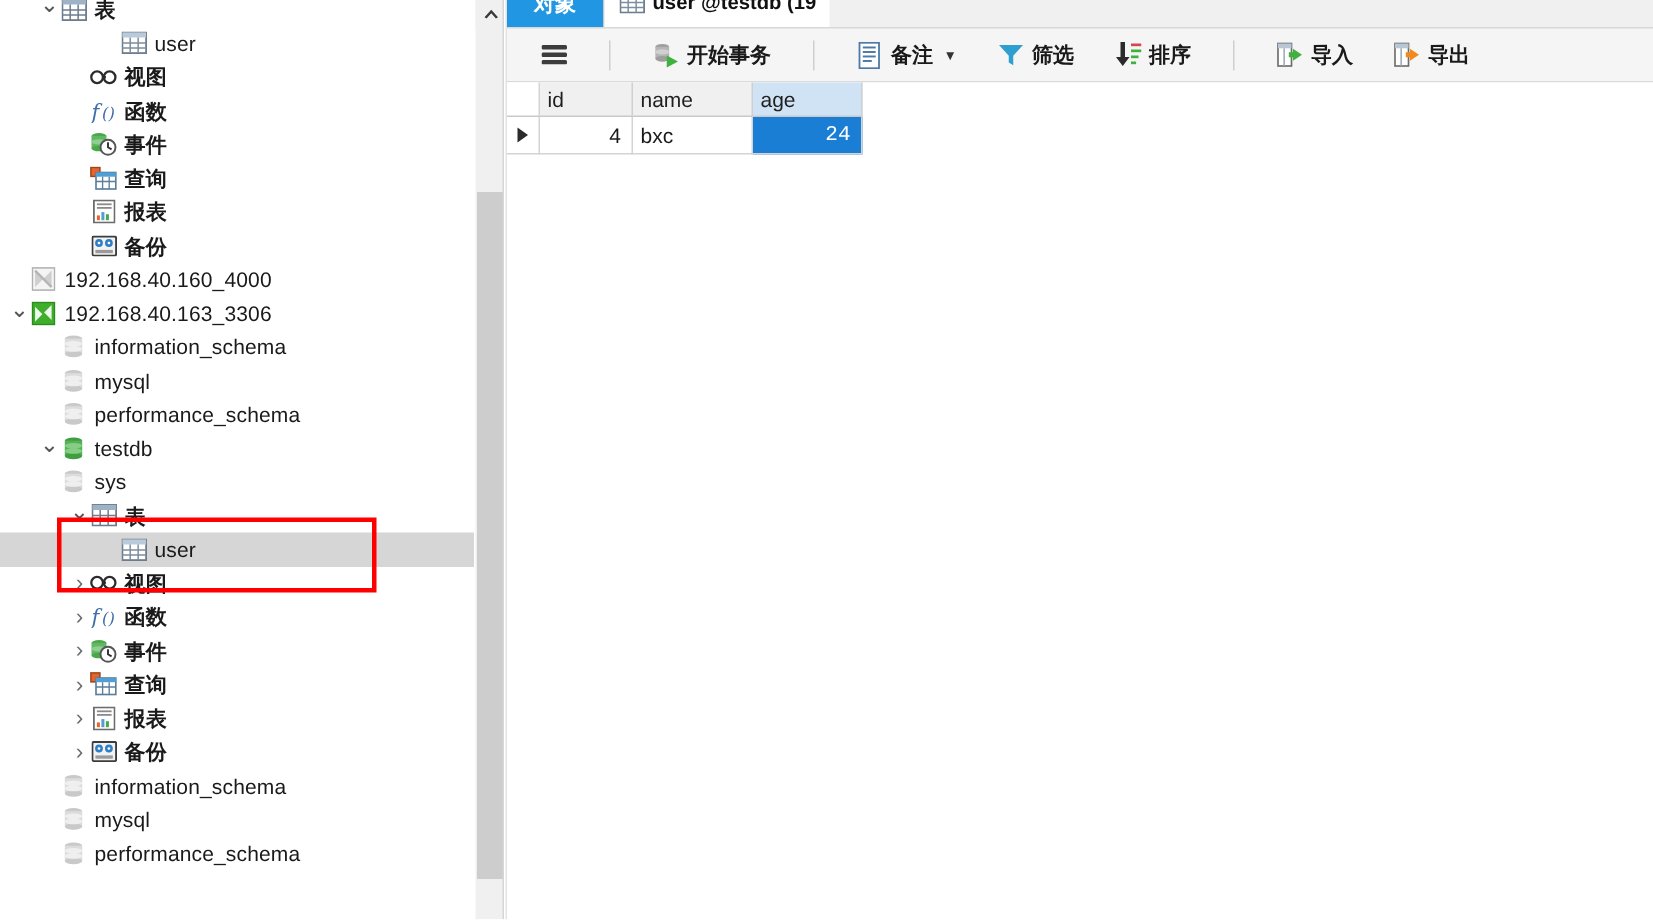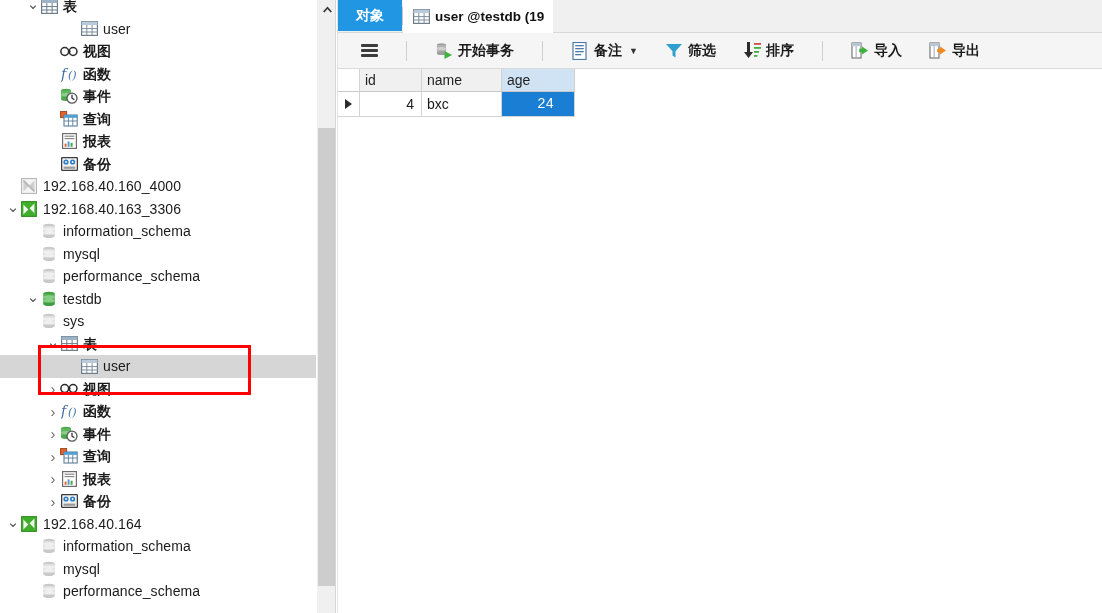--- a/index.html
+++ b/index.html
@@ -76,23 +76,23 @@
     background: #ffffff;
     border-right: 1px solid #e3e3e3;
   }
 
   
   #main { position: relative; flex: 1 1 auto; height: 613px; background: #ffffff; overflow:hidden; }
 
   
   #tabstrip {
     position: relative;
-    height: 33px;
+    height: 19px;
     background: #f0f0f0;
-    display: flex; align-items: flex-start;
+    display: flex; align-items: flex-end;
     border-bottom: 1px solid #d8d8d8;
   }
   .tab {
     height: 30px;
     display: flex; align-items: center;
     padding: 0 9px;
     font-size: 13.5px;
     color: #3c3c3c;
     white-space: nowrap;
     position: relative;
@@ -159,21 +159,21 @@
   .ghdr .gcell.selhdr { background:#cfe3f5; }
   .gcell.rowmark {
     width: 22px; flex:0 0 22px;
     justify-content:center;
     background:#ffffff;
     border-right:1px solid #d4d4d4;
     padding:0;
   }
   .gcell.c-id { width: 62px; flex:0 0 62px; justify-content:flex-end; padding-right:7px;}
   .gcell.c-name { width: 80px; flex:0 0 80px; }
-  .gcell.c-age { width: 73px; flex:0 0 73px; justify-content:flex-end; padding-right:20px;}
+  .gcell.c-age { width: 73px; flex:0 0 73px; justify-content:flex-end; padding-right:7px;}
   .gcell.selcell { background:#1a7fd4; color:#ffffff; justify-content:flex-end;font-family:Liberation Mono, monospace; }
   .rowarrow { width:0;height:0;border-left:7px solid #2b2b2b;border-top:5px solid transparent;border-bottom:5px solid transparent; }
 
   
   #redbox {
     position: absolute;
     left: 38px; top: 345px;
     width: 213px; height: 50px;
     border: 3px solid #ff0000;
     pointer-events: none;
@@ -483,32 +483,20 @@
             <svg width="17" height="14" viewBox="0 0 17 14">
               <rect x="0.6" y="0.6" width="15.8" height="12.8" rx="1" fill="#f2f2f2" stroke="#3c3c3c" stroke-width="1.3"></rect>
               <circle cx="5" cy="5" r="2.6" fill="#2f7fc4"></circle>
               <circle cx="5" cy="5" r="0.9" fill="#fff"></circle>
               <circle cx="11.6" cy="5" r="2.6" fill="#2f7fc4"></circle>
               <circle cx="11.6" cy="5" r="0.9" fill="#fff"></circle>
               <rect x="2.6" y="9.6" width="11.6" height="2.2" fill="#9a9a9a"></rect>
             </svg>
           </span>
           <span class="lbl cjk">备份</span>
-        </div>
-        <div class="node">
-          <span style="flex: 0 0 6px;"></span>
-          <span class="chev chev-down"></span>
-          <span class="ico">
-            <svg width="16" height="16" viewBox="0 0 16 16">
-              <rect x="0.6" y="0.6" width="14.8" height="14.8" fill="#3fae2a" stroke="#2d8a1e" stroke-width="1"></rect>
-              <path d="M2.4 13.4 L2.4 2.4 L13.4 13.4 L13.4 2.4" fill="#ffffff" opacity="0.92"></path>
-              <path d="M2.4 2.4 L13.4 13.4" stroke="#3fae2a" stroke-width="1.6"></path>
-            </svg>
-          </span>
-          <span class="lbl">192.168.40.164</span>
         </div>
         <div class="node">
           <span style="flex: 0 0 26px;"></span>
           <span class="chev "></span>
           <span class="ico">
             <svg width="14" height="16" viewBox="0 0 14 16">
               <ellipse cx="7" cy="2.8" rx="5.8" ry="2.1" fill="#c9c9c9"></ellipse>
               <rect x="1.2" y="2.8" width="11.6" height="10.2" fill="#dcdcdc"></rect>
               <ellipse cx="7" cy="13" rx="5.8" ry="2.1" fill="#c9c9c9"></ellipse>
               <ellipse cx="7" cy="6.2" rx="5.8" ry="1.9" fill="#efefef"></ellipse>

